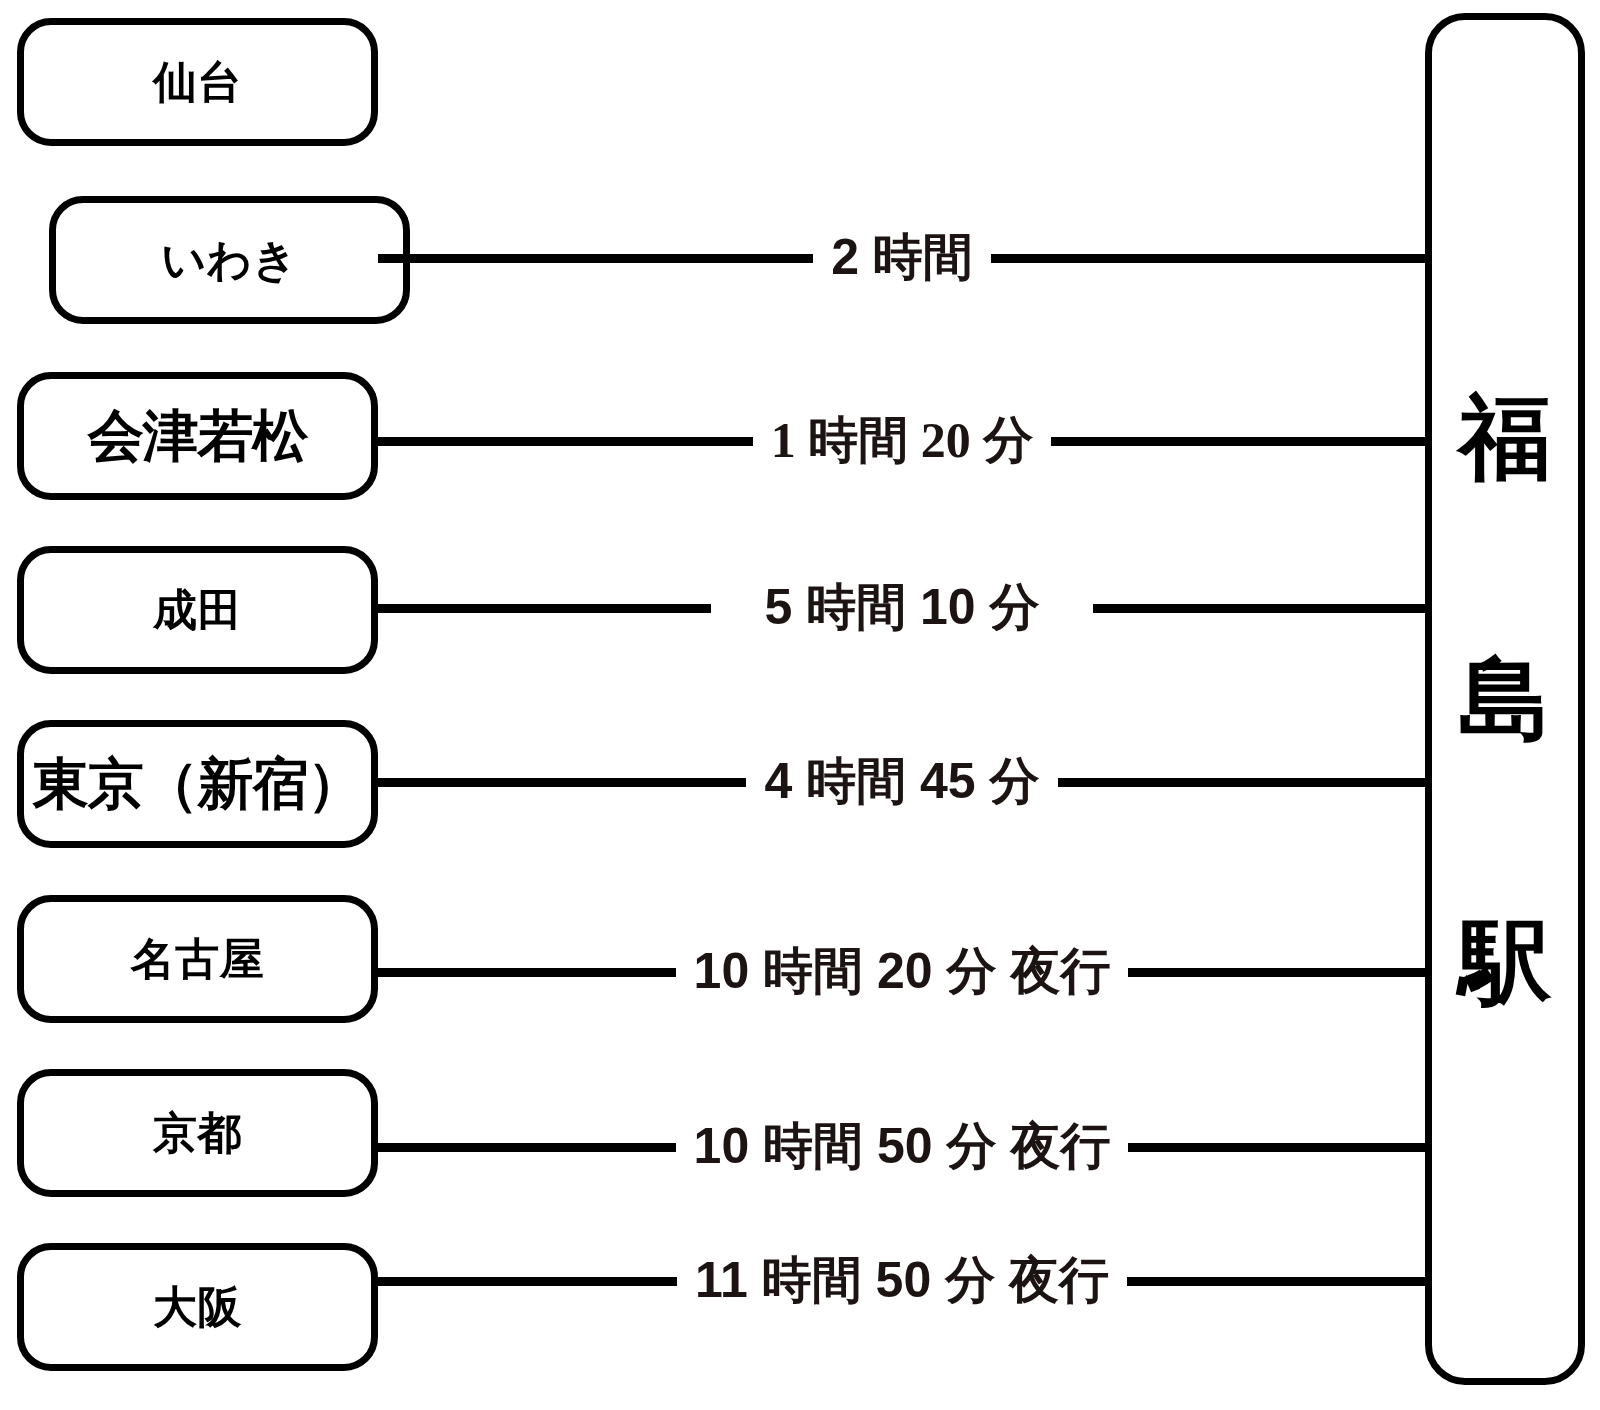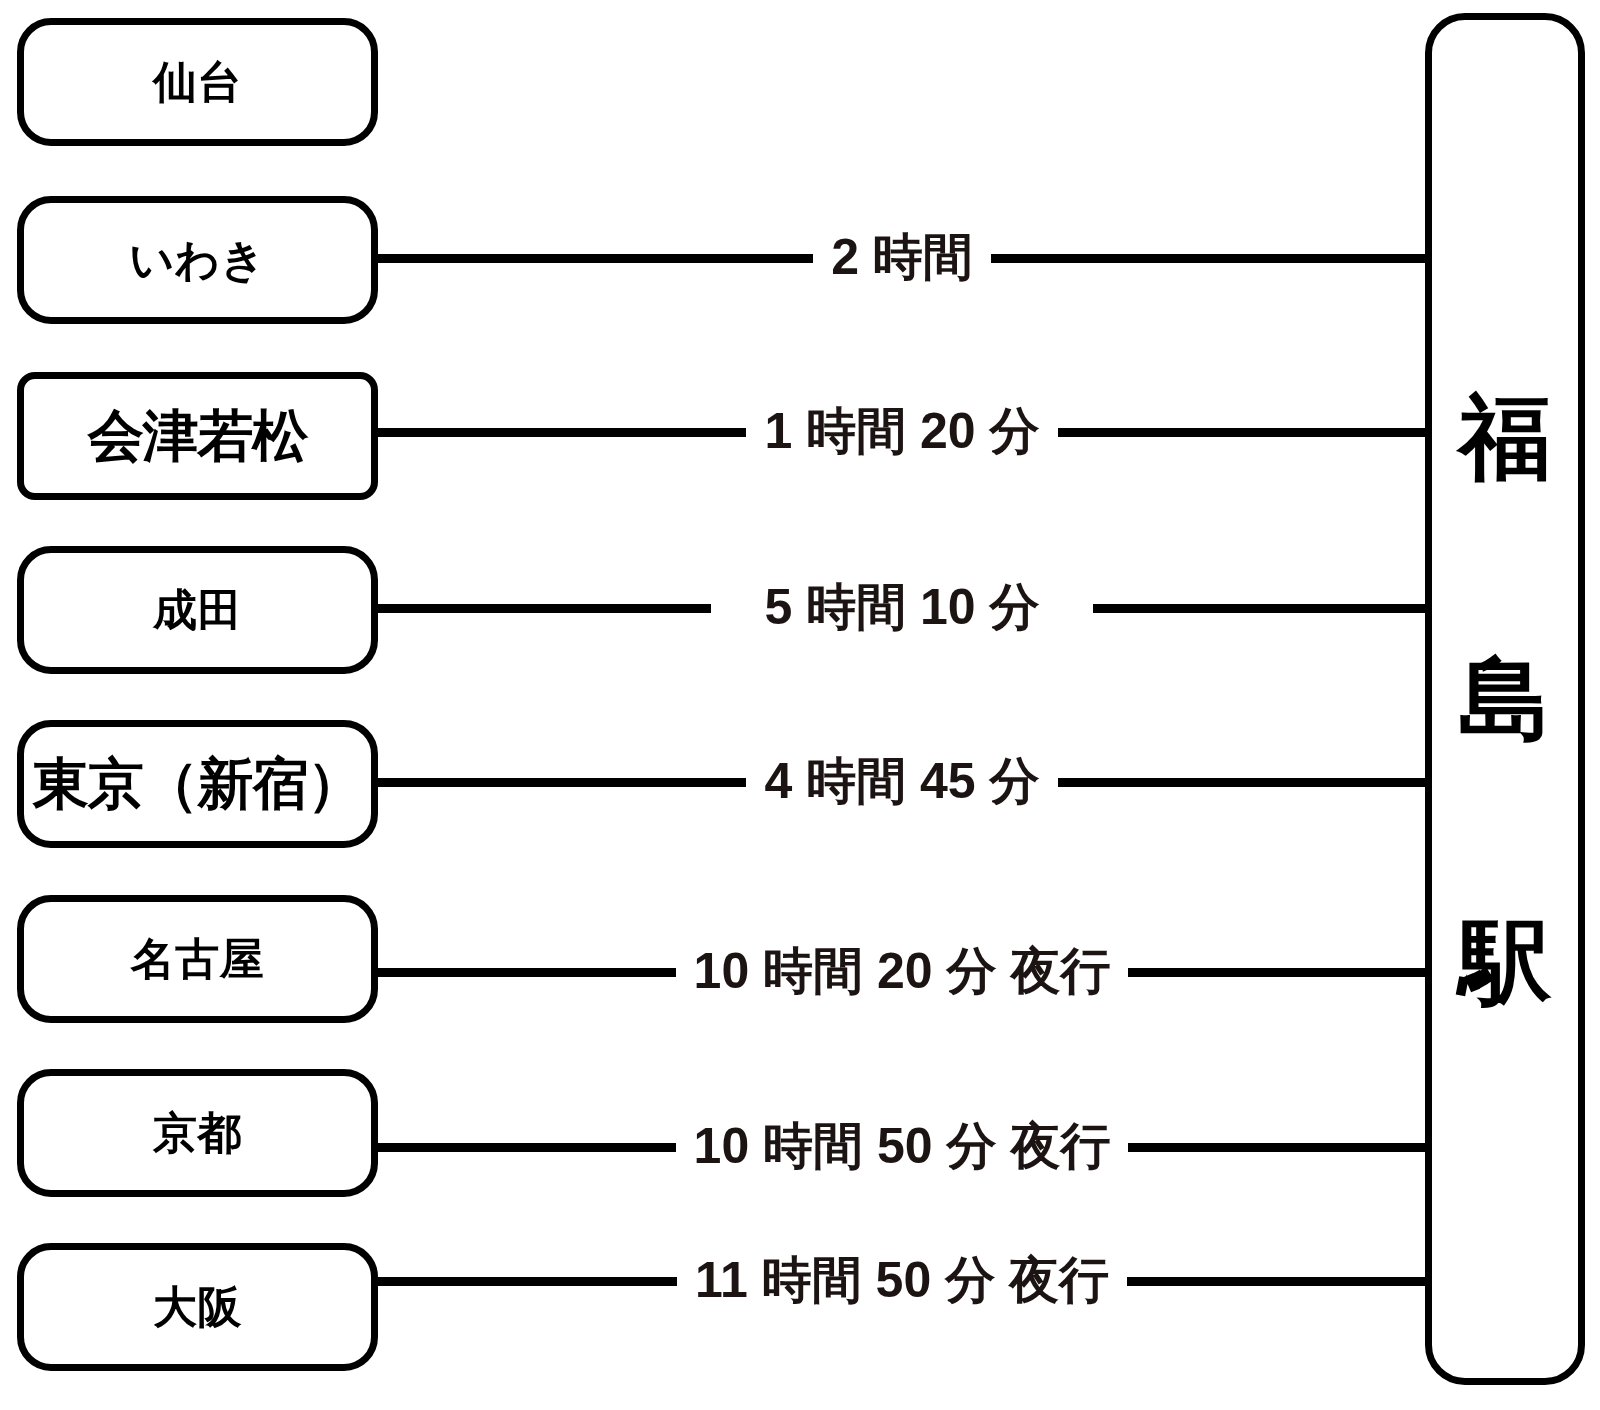--- a/index.html
+++ b/index.html
@@ -96,33 +96,33 @@
 </style>
 </head>
 <body>
 
 <div id="canvas">
 
   <div class="origin-box" style="top:18px;height:128px;">
     <span class="origin-label">仙台</span>
   </div>
 
-  <div class="origin-box" style="top:196px;height:128px;">
+  <div class="origin-box" style="top:196px;height:128px;margin-left:32px;">
     <span class="origin-label">いわき</span>
   </div>
   <div class="connector" style="top:254px;">
     <span class="conn-line left"></span>
     <span class="duration-text">2 時間</span>
     <span class="conn-line right"></span>
   </div>
 
-  <div class="origin-box" style="top:372px;height:128px;border-radius:18px;">
+  <div class="origin-box" style="top:372px;height:128px;">
     <span class="origin-label narrow">会津若松</span>
   </div>
-  <div class="connector" style="top:428px;">
+  <div class="connector" style="top:437px;font-family:Liberation Serif, serif;">
     <span class="conn-line left"></span>
     <span class="duration-text">1 時間 20 分</span>
     <span class="conn-line right"></span>
   </div>
 
   <div class="origin-box" style="top:546px;height:128px;">
     <span class="origin-label">成田</span>
   </div>
   <div class="connector" style="top:604px;gap:35px;">
     <span class="conn-line left"></span>

